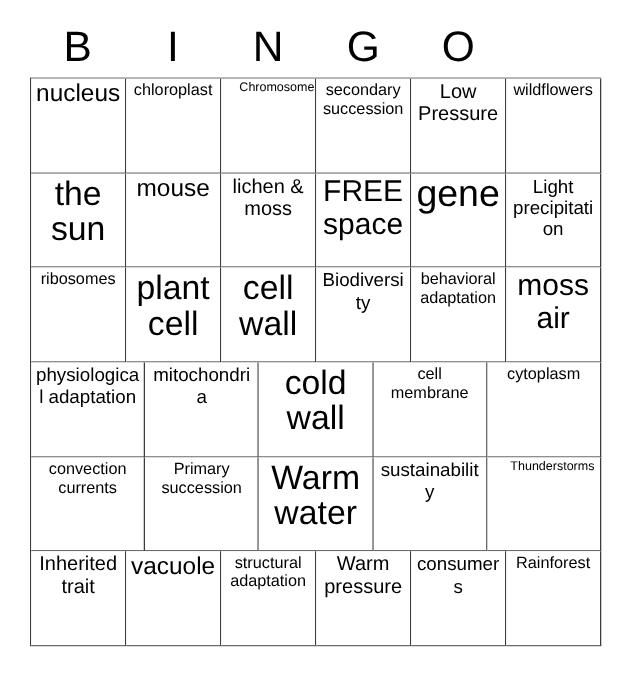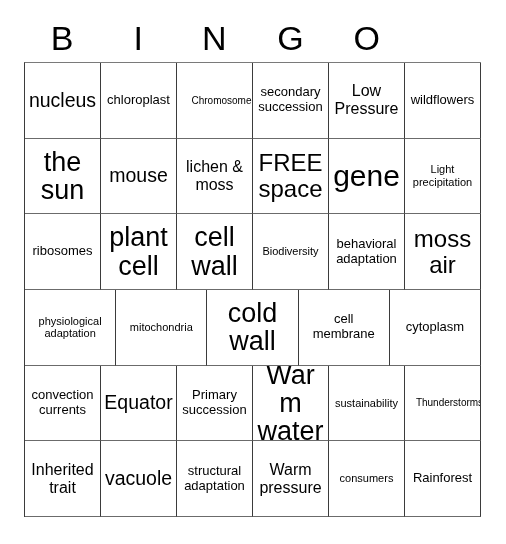--- a/index.html
+++ b/index.html
@@ -62,38 +62,37 @@
     flex: 1 1 0;
     min-height: 0;
   }
   .bingo-cell {
     flex: 1 1 0;
     min-width: 0;
     box-sizing: border-box;
     border-right: 1px solid #3b3b3b;
     border-bottom: 1px solid #6b6b6b;
     display: flex;
-    align-items: center;
     justify-content: center;
     text-align: center;
     padding: 2px 3px;
     background: #ffffff;
     overflow: hidden;
   }
   .cell-text {
     display: block;
     width: 100%;
     line-height: 1.08;
     word-wrap: break-word;
     hyphens: none;
   }
 
   
   .sz-xs  { font-size: 10px;  line-height: 1.15; margin-left: 14px; }
-  .sz-s   { font-size: 11px; line-height: 1.15; }
+  .sz-s   { font-size: 15px; line-height: 1.15; }
   .sz-m   { font-size: 13px;  line-height: 1.15; }
   .sz-l   { font-size: 16px;  line-height: 1.12; }
   .sz-xl  { font-size: 19.5px; line-height: 1.1; }
   .sz-xxl { font-size: 24px;  line-height: 1.08; }
   .sz-3xl { font-size: 27px;  line-height: 1.05; }
   .sz-4xl { font-size: 30px;  line-height: 1.02; }
 </style>
 </head>
 <body>
 
@@ -184,23 +183,20 @@
         </div>
         <div class="bingo-cell">
           <span class="cell-text sz-m">cytoplasm</span>
         </div>
       </div>
       <div class="bingo-row">
         <div class="bingo-cell">
           <span class="cell-text sz-m">convection currents</span>
         </div>
         <div class="bingo-cell">
-          <span class="cell-text sz-xl">Equator</span>
-        </div>
-        <div class="bingo-cell">
           <span class="cell-text sz-m">Primary succession</span>
         </div>
         <div class="bingo-cell">
           <span class="cell-text sz-3xl">Warm water</span>
         </div>
         <div class="bingo-cell">
           <span class="cell-text sz-s">sustainability</span>
         </div>
         <div class="bingo-cell">
           <span class="cell-text sz-xs">Thunderstorms</span>

